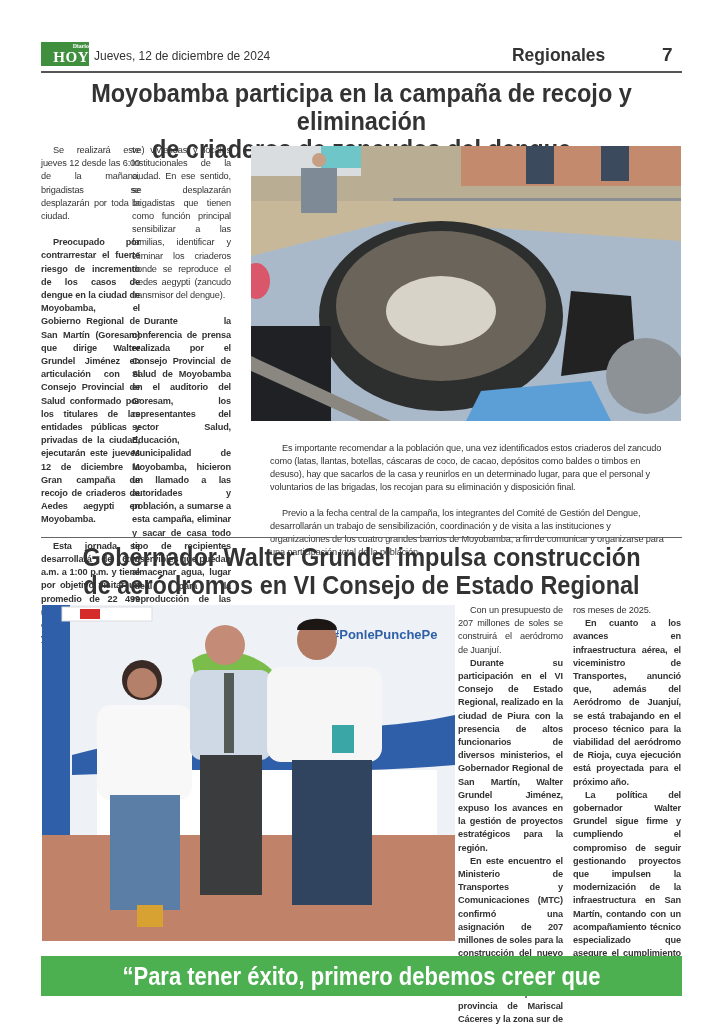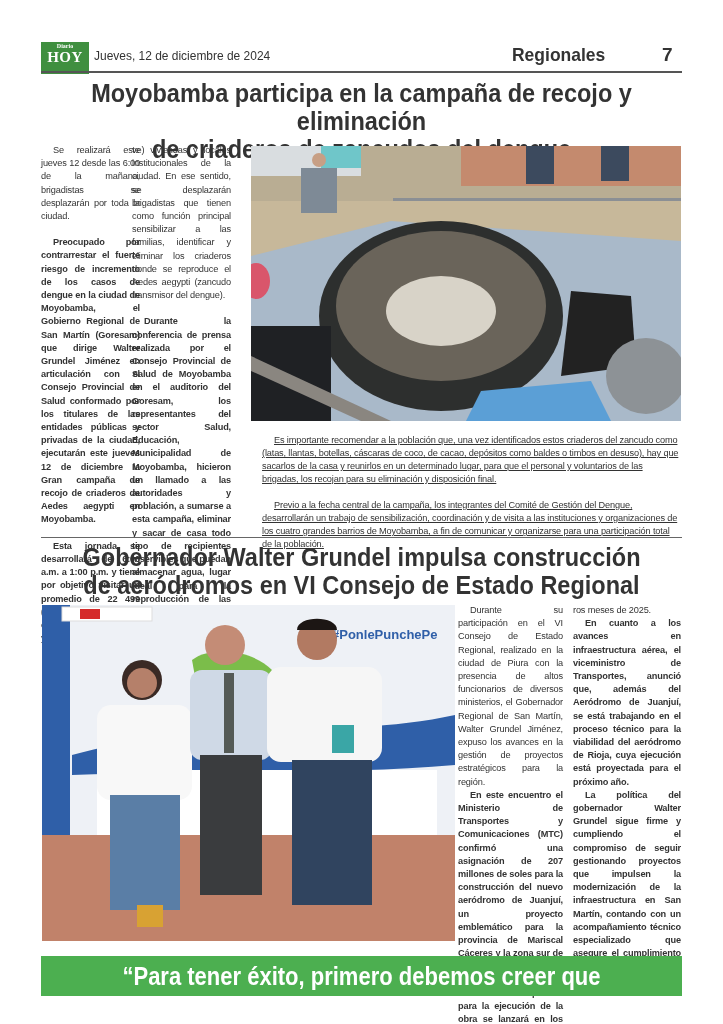--- a/index.html
+++ b/index.html
@@ -1,35 +1,35 @@
 <!DOCTYPE html>
 <html><head>
 <meta charset="utf-8">
 <style>
   html, body { margin:0; padding:0; background:#ffffff; }
   body { width:723px; height:1024px; position:relative; overflow:hidden; font-family:"Liberation Sans", sans-serif; color:#2b2b2b; }
   .abs { position:absolute; }
   
-  .logo { left:41px; top:42px; width:48px; height:32px; background:#3f8f3f; color:#fff; text-align:center; }
+  .logo { left:41px; top:42px; width:48px; height:24px; background:#3f8f3f; color:#fff; text-align:right; }
   .logo .small { font-family:"Liberation Serif", serif; font-size:6px; font-weight:bold; line-height:7px; display:block; padding-top:1px; }
   .logo .big { font-family:"Liberation Serif", serif; font-size:15px; font-weight:bold; line-height:14px; letter-spacing:0.5px; display:block; }
   .date { left:94px; top:48px; font-size:13px; color:#333; transform:scaleX(0.92); transform-origin:left; }
   .section { left:512px; top:44px; font-size:19px; font-weight:bold; color:#333; transform:scaleX(0.92); transform-origin:left; }
   .pagenum { left:662px; top:44px; font-size:19px; font-weight:bold; color:#333; }
   .rule-top { left:41px; top:71px; width:641px; height:2px; background:#555; }
   .headline { left:41px; width:641px; text-align:center; font-size:25px; font-weight:bold; line-height:28px; color:#333; transform:scaleX(0.94); transform-origin:center; }
   .col { font-size:9.2px; line-height:13.2px; color:#333; text-align:justify; letter-spacing:-0.15px; }
   .col p { margin:0; text-indent:12px; }
   .col p + p { margin-top:13px;font-weight:bold; }
   .col2 p + p { margin-top:0; }
   
   .photo1 { left:251px; top:146px; width:430px; height:275px; background:linear-gradient(180deg,#9aa58a 0%,#c9bba4 18%,#b9c0c6 30%,#9fb0bf 55%,#7d8790 100%); overflow:hidden; }
   .photo2 { left:42px; top:605px; width:413px; height:336px; background:linear-gradient(180deg,#e9edf3 0%,#dfe6ef 55%,#c98a6e 78%,#b9775c 100%); overflow:hidden; }
   .caption { left:258px; top:430px; width:425px; font-size:9.2px; line-height:13px; color:#333; letter-spacing:-0.15px; }
-  .caption p { margin:4px; text-indent:12px;text-decoration:underline; }
+  .caption p { margin:12px; text-indent:12px; }
   .caption p + p { margin-top:13px; }
   .rule-mid { left:41px; top:537px; width:641px; height:1px; background:#666; }
   .banner { left:41px; top:956px; width:641px; height:40px; background:#4caf50; color:#fff; text-align:center; font-size:25px; font-weight:bold; line-height:40px; }
   .banner span { display:inline-block; transform:scaleX(0.88); }
 </style>
 </head>
 <body>
 
 <div class="abs logo">
   <span class="small">Diario</span>
@@ -119,20 +119,21 @@
 
     <circle cx="275" cy="35" r="20" fill="#b27a62"></circle>
     <path d="M255,25 C255,10 295,10 295,25 Z" fill="#1c1614"></path>
     <rect x="225" y="62" width="115" height="95" rx="14" fill="#f6f6f6"></rect>
     <rect x="250" y="155" width="80" height="145" fill="#30445f"></rect>
     <rect x="290" y="120" width="22" height="28" fill="#3aa6a6"></rect>
   </svg>
 </div>
 
 <div class="abs col col2" style="left:458px; top:604px; width:105px;">
+  <p>Con un presupuesto de 207 millones de soles se construirá el aeródromo de Juanjuí.</p>
   <p>Durante su participación en el VI Consejo de Estado Regional, realizado en la ciudad de Piura con la presencia de altos funcionarios de diversos ministerios, el Gobernador Regional de San Martín, Walter Grundel Jiménez, expuso los avances en la gestión de proyectos estratégicos para la región.</p>
   <p>En este encuentro el Ministerio de Transportes y Comunicaciones (MTC) confirmó una asignación de 207 millones de soles para la construcción del nuevo aeródromo de Juanjuí, un proyecto emblemático para la provincia de Mariscal Cáceres y la zona sur de San Martín. Según lo informado, el proceso de licitación pública para la ejecución de la obra se lanzará en los prime-</p>
 </div>
 
 <div class="abs col col2" style="left:573px; top:604px; width:108px;">
   <p style="text-indent:0">ros meses de 2025.</p>
   <p>En cuanto a los avances en infraestructura aérea, el viceministro de Transportes, anunció que, además del Aeródromo de Juanjuí, se está trabajando en el proceso técnico para la viabilidad del aeródromo de Rioja, cuya ejecución está proyectada para el próximo año.</p>
   <p>La política del gobernador Walter Grundel sigue firme y cumpliendo el compromiso de seguir gestionando proyectos que impulsen la modernización de la infraestructura en San Martín, contando con un acompañamiento técnico especializado que asegure el cumplimiento de plazos y estándares de calidad en cada iniciativa.</p>
 </div>
 

